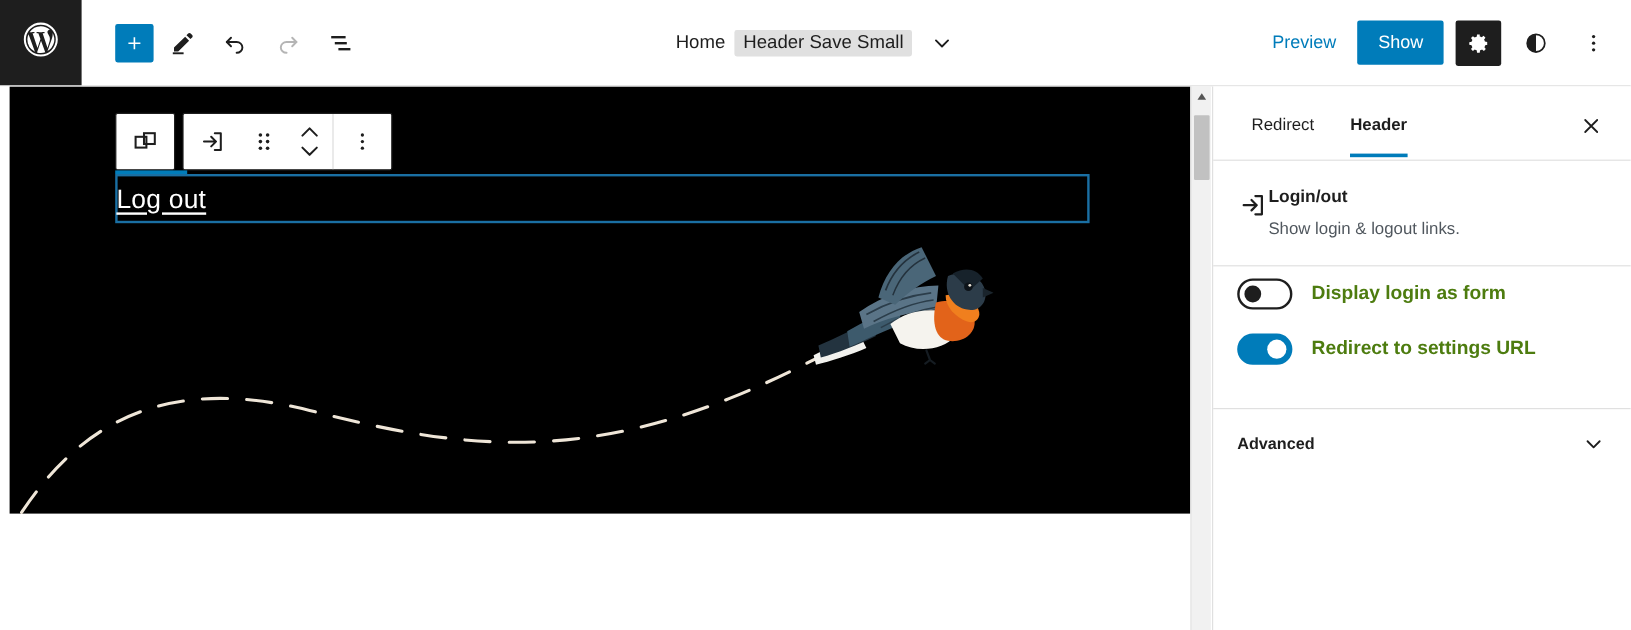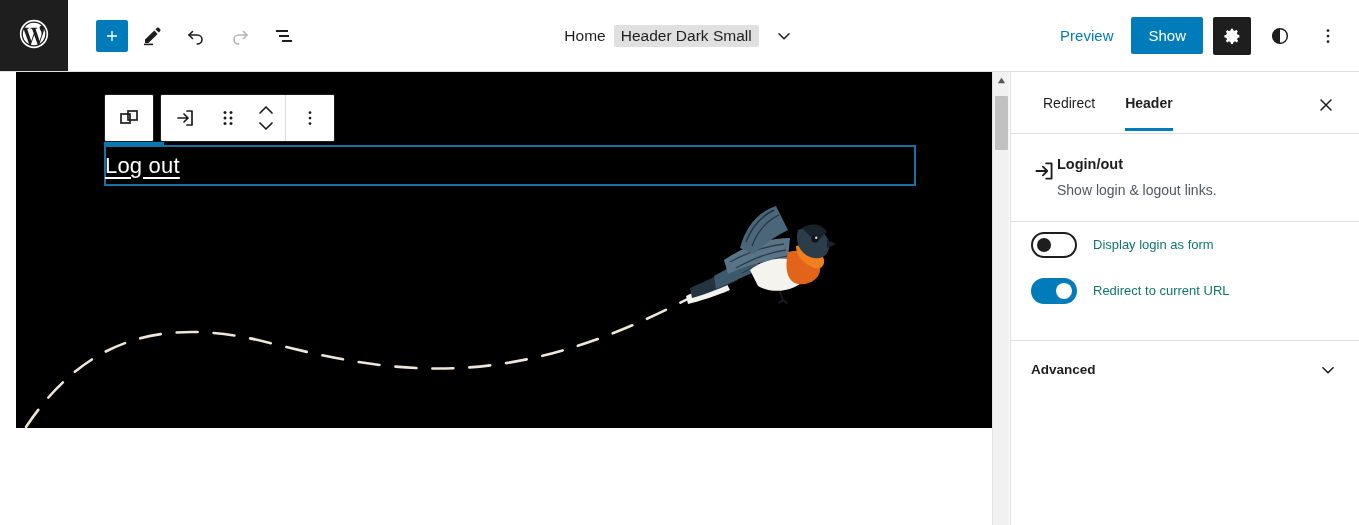--- a/index.html
+++ b/index.html
@@ -61,21 +61,21 @@
     display: flex; align-items: center; justify-content: center;
     cursor: pointer; border: none; border-radius: 2px;
   }
 
   
   .canvas-wrap {
     position: absolute; top: 72px; left: 0; width: 992px; height: 453px;
     background: #fff; overflow: hidden;
   }
   .canvas-black {
-    position: absolute; top: 0; left: 16px; width: 992px; height: 356px;
+    position: absolute; top: 0; left: 8px; width: 992px; height: 356px;
     background: #000;
   }
   .bird { position: absolute; left: 668px; top: 132px; width: 152px; height: 112px; }
   .swoosh { position: absolute; left: 0px; top: 130px; width: 700px; height: 230px; }
 
   
   .blk-toolbar { position: absolute; left: 88px; top: 22px; display: flex; align-items: flex-start; gap: 6px; z-index: 6; }
   .tb-group {
     background: #fff; border: 1px solid #1e1e1e; border-radius: 2px;
     display: flex; align-items: center; height: 48px;
@@ -160,21 +160,21 @@
   .toggle.off { background: #fff; border: 2px solid #1e1e1e; }
   .toggle.off .knob {
     position: absolute; left: 4px; top: 4px; width: 14px; height: 14px;
     border-radius: 50%; background: #1e1e1e;
   }
   .toggle.on { background: #007cba; border: 2px solid #007cba; }
   .toggle.on .knob {
     position: absolute; right: 3px; top: 3px; width: 16px; height: 16px;
     border-radius: 50%; background: #fff;
   }
-  .toggle-label { font-size: 13px; color: #0f766e; }
+  .toggle-label { font-size: 16px; color: #4d7c0f; font-weight: bold; }
 
   .adv-wrap { margin-top: 26px; }
 </style>
 </head>
 <body>
 
 <div id="app">
 
   <div class="header">
 
@@ -214,21 +214,21 @@
         <svg width="24" height="24" viewBox="0 0 24 24" fill="currentColor">
           <rect x="4" y="6" width="12" height="2"></rect>
           <rect x="7" y="11" width="10" height="2"></rect>
           <rect x="10" y="16" width="10" height="2"></rect>
         </svg>
       </div>
     </div>
 
     <div class="header-center">
       <span class="doc-home">Home</span>
-      <span class="doc-chip">Header Dark Small</span>
+      <span class="doc-chip">Header Save Small</span>
       <span class="doc-chevron">
         <svg width="22" height="22" viewBox="0 0 24 24" fill="none" stroke="#1e1e1e" stroke-width="1.7">
           <path d="M6.5 9.5l5.5 5.5 5.5-5.5" stroke-linecap="round" stroke-linejoin="round"></path>
         </svg>
       </span>
     </div>
 
     <div class="header-right">
       <span class="preview-link">Preview</span>
       <button class="save-btn">Show</button>
@@ -383,21 +383,21 @@
       <span class="toggle off">
         <span class="knob"></span>
       </span>
       <span class="toggle-label">Display login as form</span>
     </div>
 
     <div class="toggle-row">
       <span class="toggle on">
         <span class="knob"></span>
       </span>
-      <span class="toggle-label">Redirect to current URL</span>
+      <span class="toggle-label">Redirect to settings URL</span>
     </div>
 
     <div class="adv-wrap">
       <div class="sec-divider"></div>
       <div class="sec-header">
         <span class="sec-title">Advanced</span>
         <span class="sec-chev">
           <svg width="22" height="22" viewBox="0 0 24 24" fill="none" stroke="#1e1e1e" stroke-width="1.7">
             <path d="M6.5 9.5l5.5 5.5 5.5-5.5" stroke-linecap="round" stroke-linejoin="round"></path>
           </svg>

